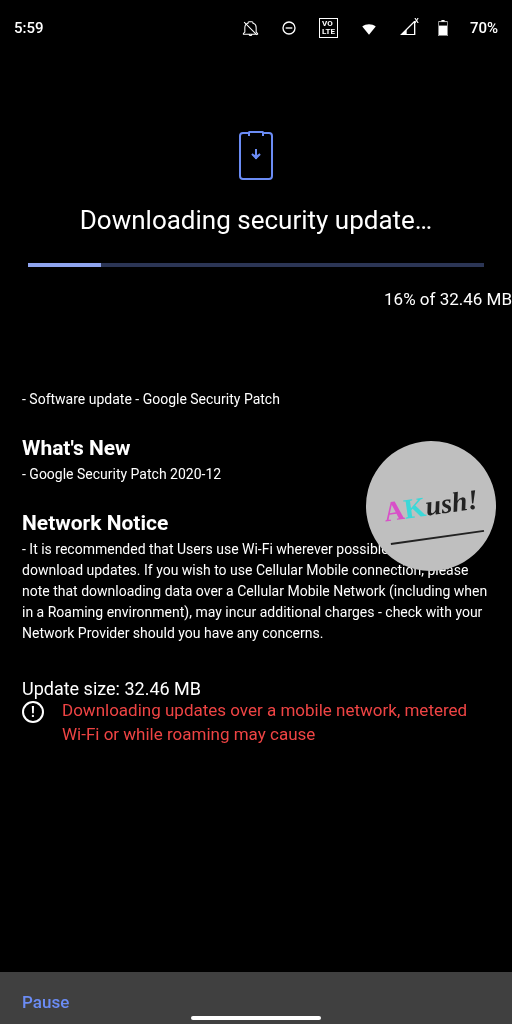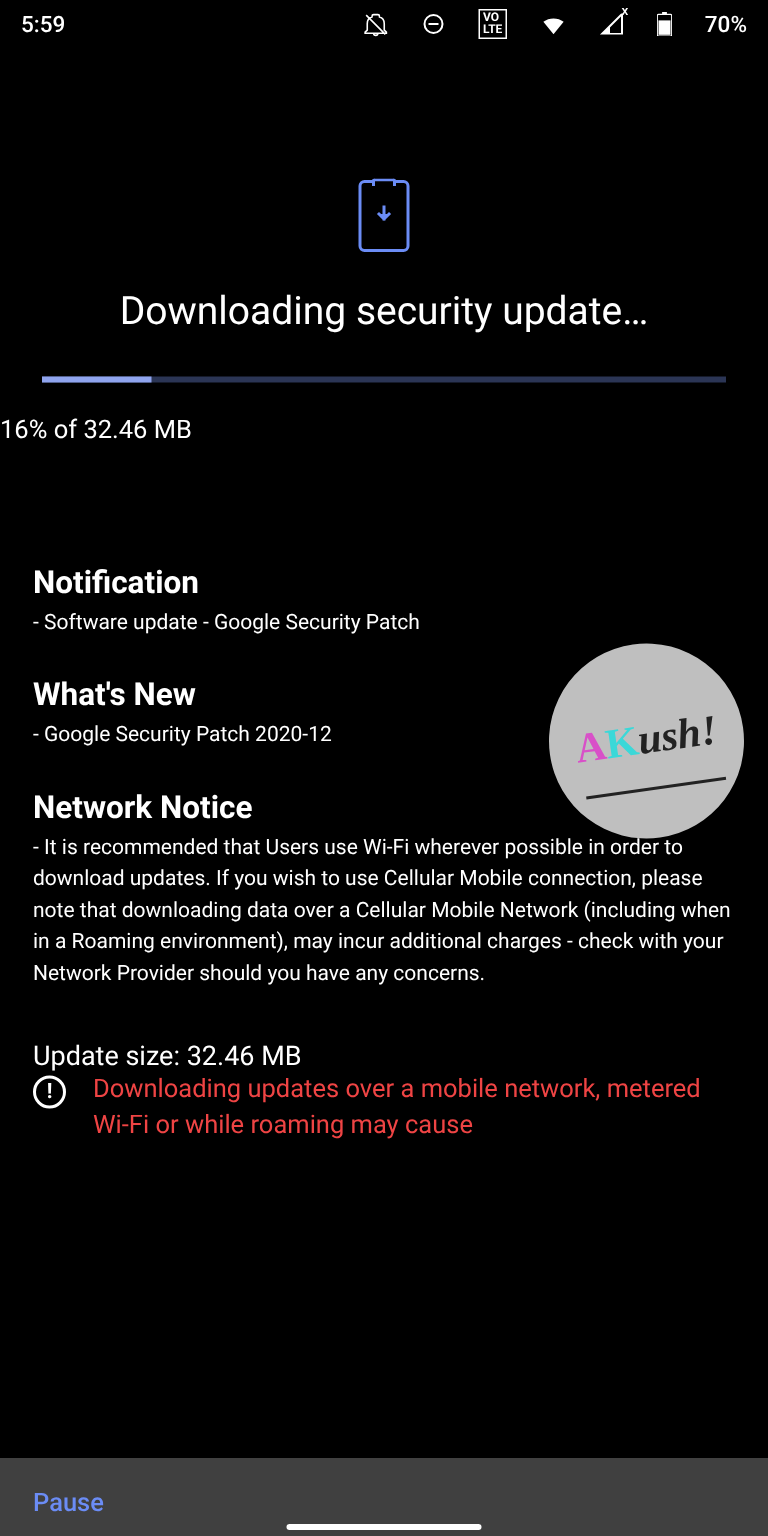--- a/index.html
+++ b/index.html
@@ -9,21 +9,21 @@
       background: #000;
       color: #fff;
       font-family: Roboto, -apple-system, sans-serif;
       overflow: hidden;
       position: relative;
     }
     .status-bar {
       display: flex;
       justify-content: space-between;
       align-items: center;
-      padding: 6px 14px 4px;
+      padding: 18px 14px 4px;
       font-size: 15px;
       font-weight: 500;
     }
     .status-left { }
     .status-right {
       display: flex;
       align-items: center;
       gap: 22px;
     }
     .status-icon { display: inline-flex; align-items: center; }
@@ -80,21 +80,21 @@
       background: #2b3555;
       margin: 0 28px;
       position: relative;
     }
     .progress-fill {
       height: 100%;
       background: #8fa4ee;
       width: 16%;
     }
     .progress-text {
-      text-align: left;
+      text-align: right;
       font-size: 17px;
       margin-top: 22px;
       font-weight: 400;
     }
     .content {
       padding: 0 22px;
       margin-top: 80px;
       position: relative;
     }
     .section-h {
@@ -256,21 +256,20 @@
 <div class="progress-text">16% of 32.46 MB</div>
 
 <div class="content">
   <div class="watermark">
     <div class="watermark-text">
       <span class="wm-a">A</span><span class="wm-k">K</span><span class="wm-ush">ush!</span>
     </div>
     <div class="wm-underline"></div>
   </div>
 
-  <div class="section-h">Notification</div>
   <div class="section-body">- Software update - Google Security Patch</div>
 
   <div class="section-h">What's New</div>
   <div class="section-body">- Google Security Patch 2020-12</div>
 
   <div class="section-h">Network Notice</div>
   <div class="section-body">- It is recommended that Users use Wi-Fi wherever possible in order to download updates. If you wish to use Cellular Mobile connection, please note that downloading data over a Cellular Mobile Network (including when in a Roaming environment), may incur additional charges - check with your Network Provider should you have any concerns.</div>
 
   <div class="update-size">Update size: 32.46 MB</div>
 </div>

